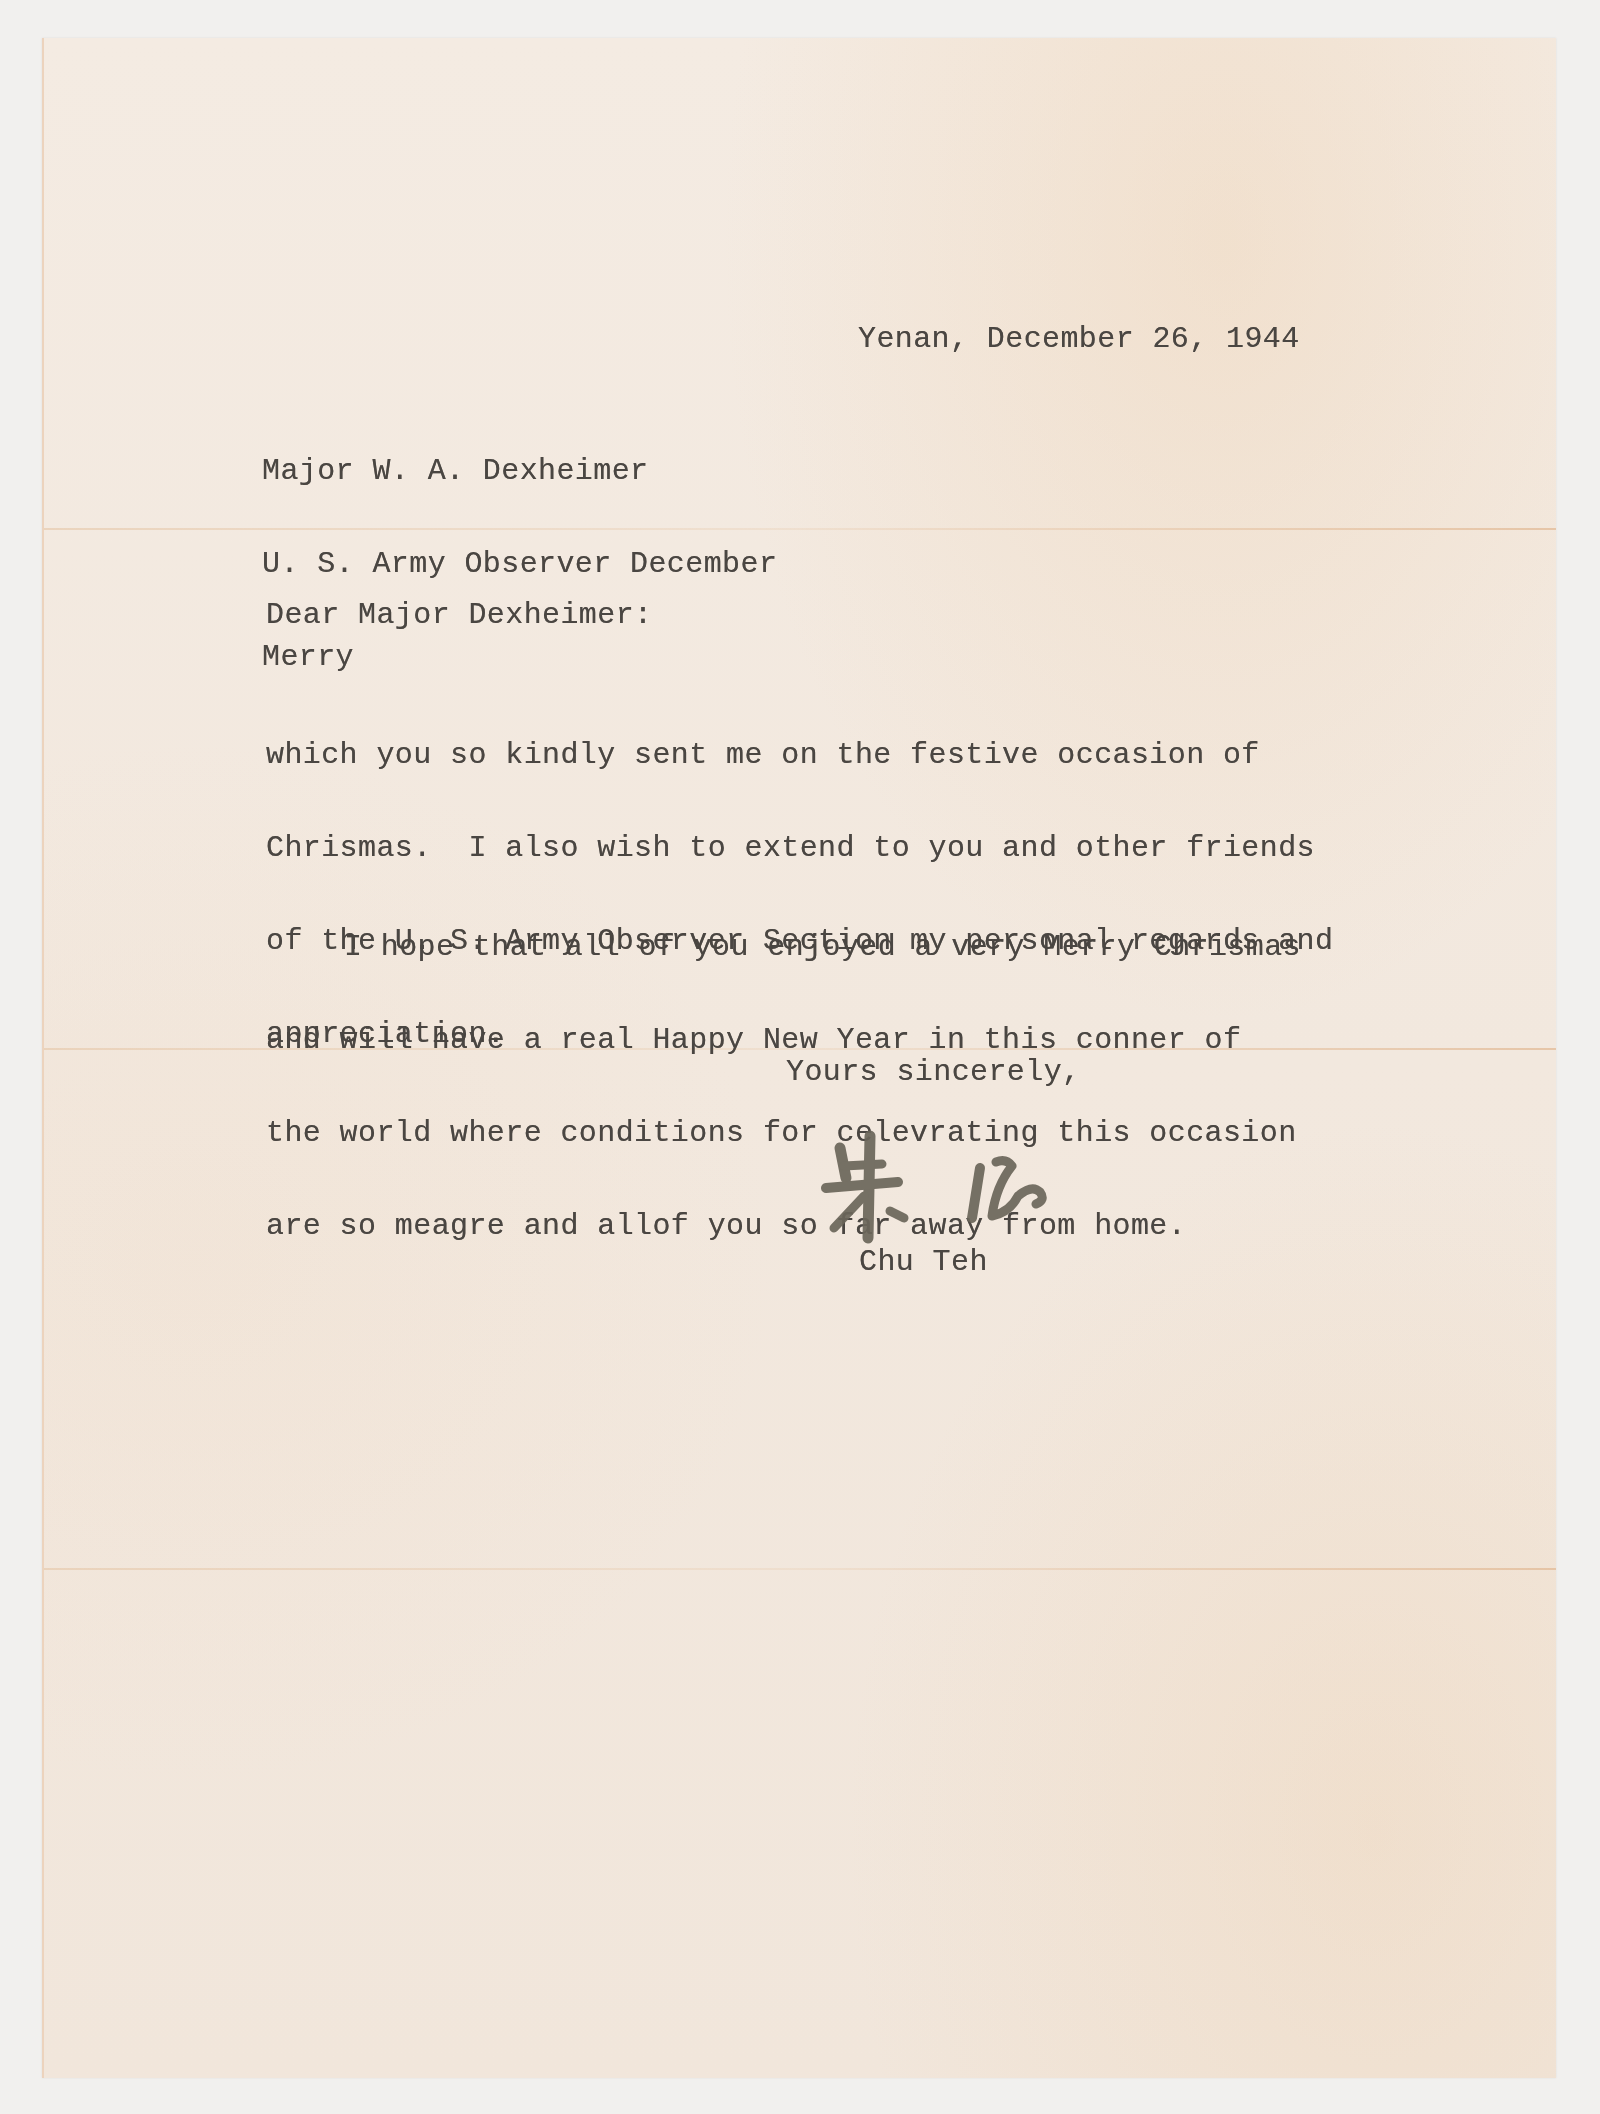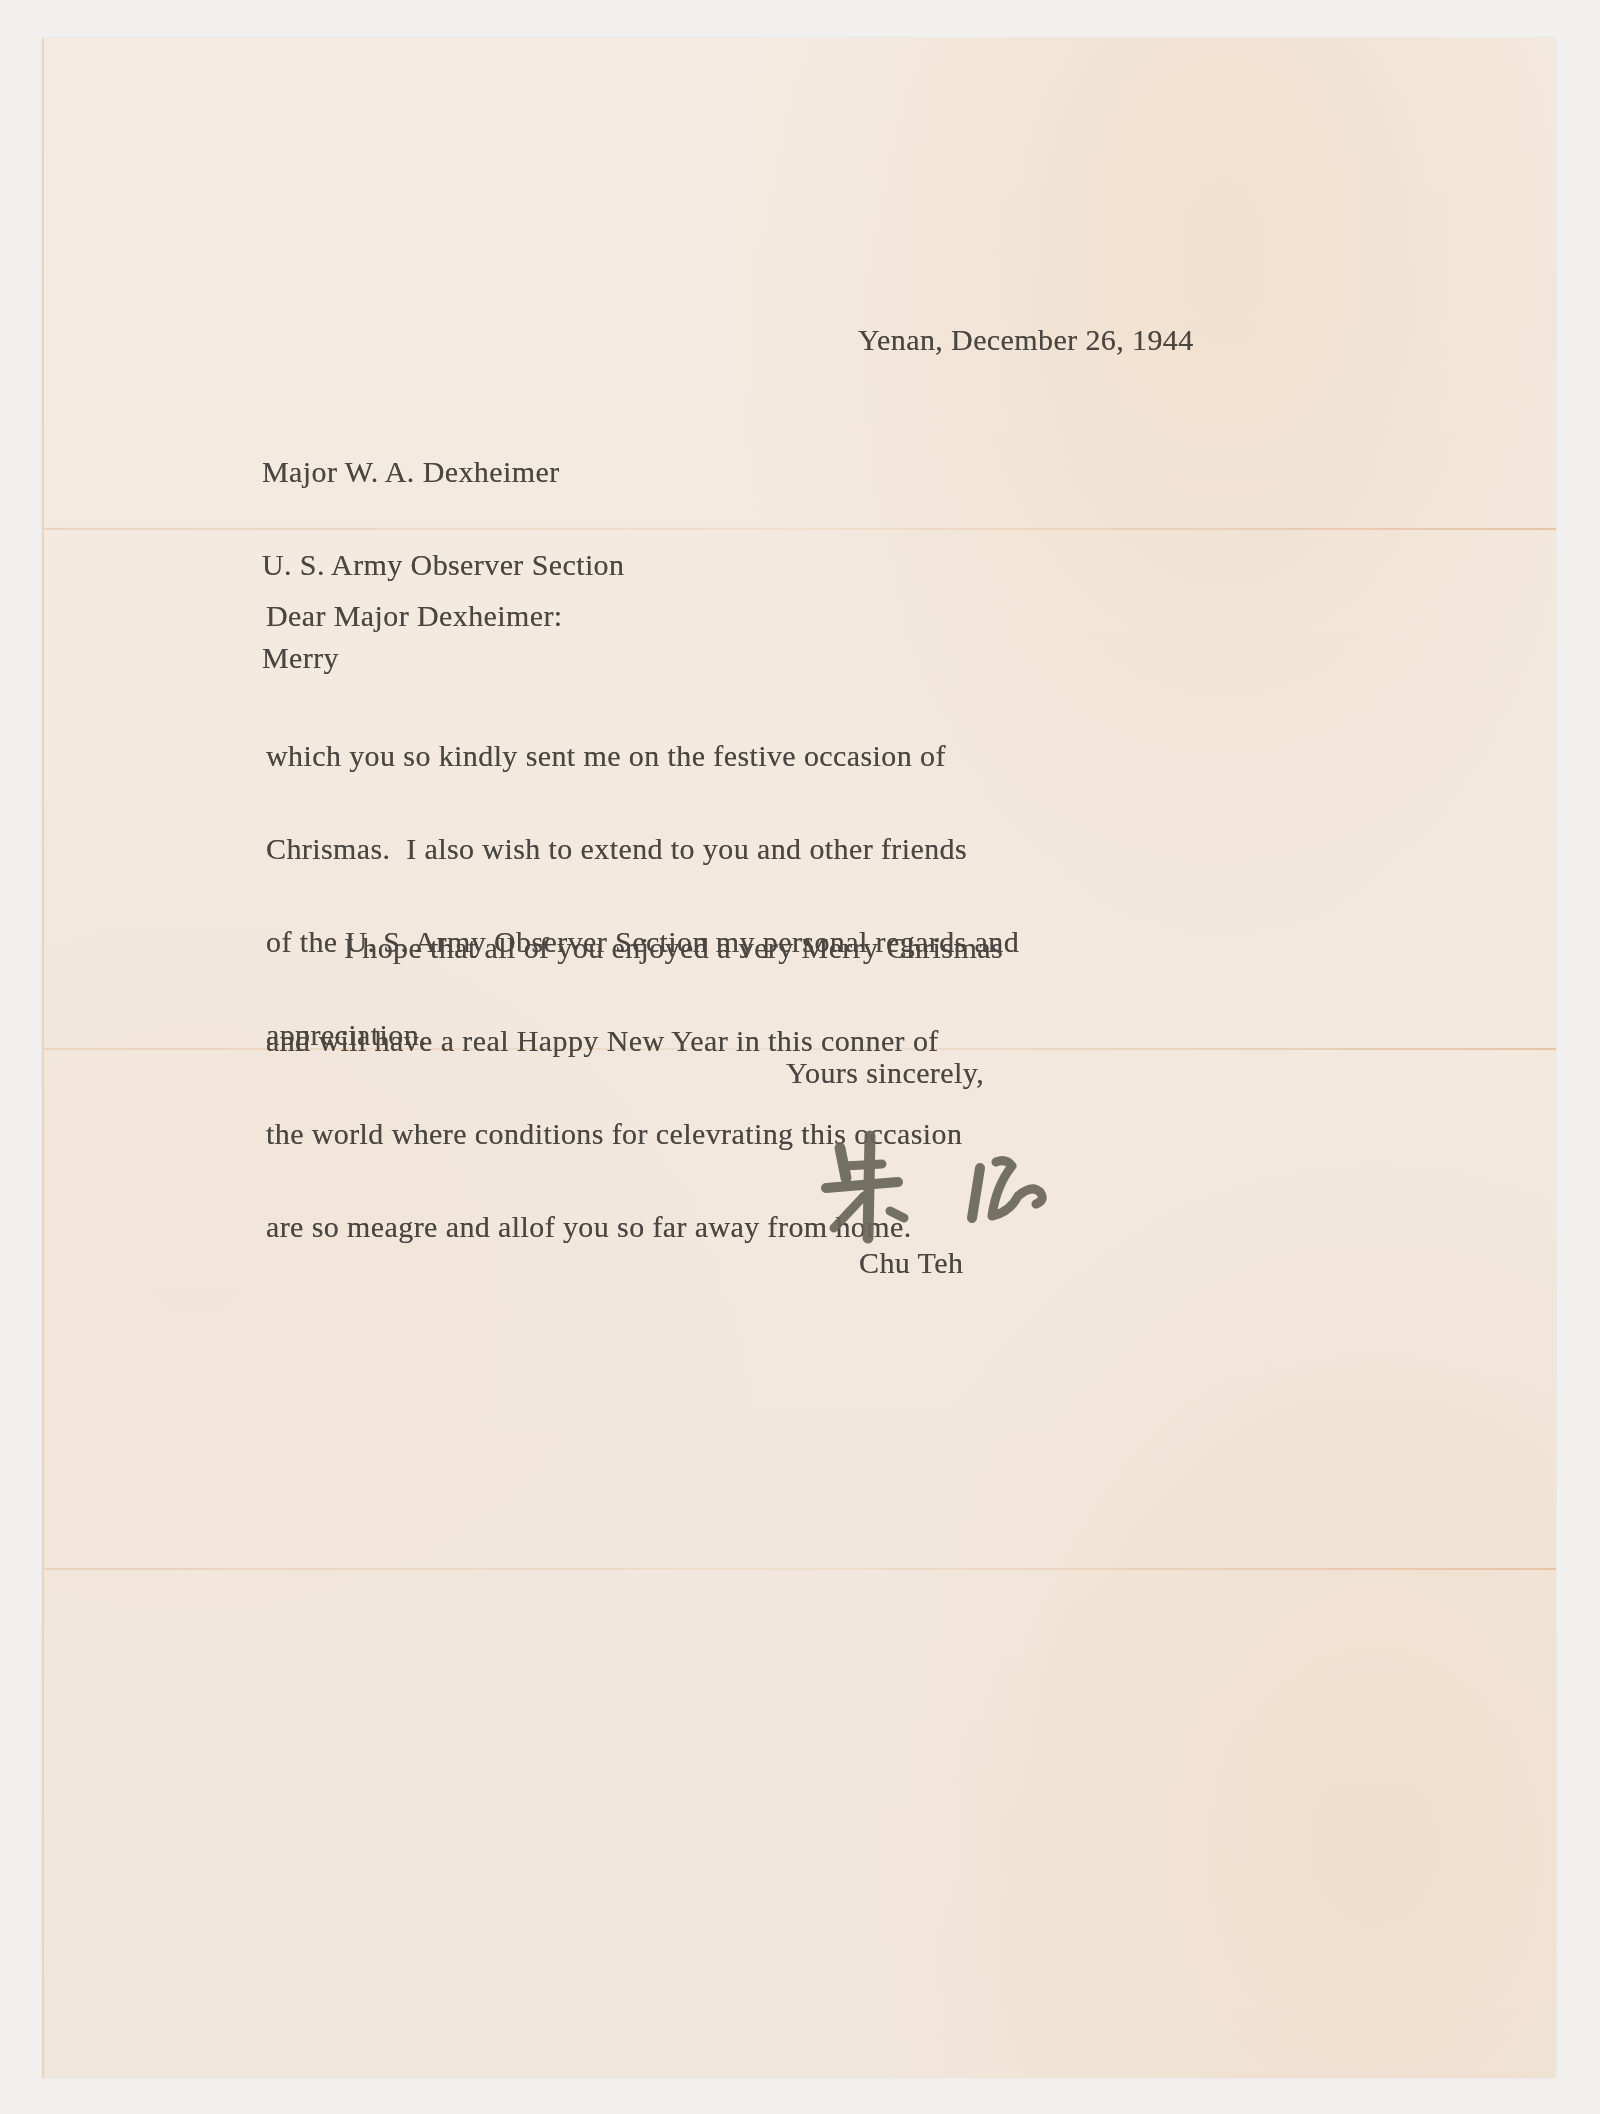--- a/index.html
+++ b/index.html
@@ -41,21 +41,20 @@
     .fold.f3 { top: 1530px; }
 
     .typed {
       position: absolute;
       color: #4a4642;
       font-size: 30px;
       line-height: 31px;
       white-space: pre;
       letter-spacing: 0.4px;
       text-shadow: 0 0 0.6px rgba(60,55,50,0.6);
-      font-family: Liberation Serif, serif;
     }
     .date { left: 858px; top: 324px; }
     .addr { left: 262px; top: 394px; }
     .salutation { left: 266px; top: 600px; }
     .para1 { left: 266px; top: 678px; }
     .para2 { left: 266px; top: 870px; }
     .closing { left: 786px; top: 1057px; }
     .signed-name { left: 820px; top: 1247px; margin-left: 39px; }
 
     .line { display: block; }
@@ -75,21 +74,21 @@
 <div class="paper">
   <div class="fold f1"></div>
   <div class="fold f2"></div>
   <div class="fold f3"></div>
 </div>
 
 <div class="typed date">Yenan, December 26, 1944</div>
 
 <div class="typed addr">
   <span class="line">Major W. A. Dexheimer</span>
-  <span class="line">U. S. Army Observer Section</span>
+  <span class="line">U. S. Army Observer December</span>
   <span class="line">Merry</span>
 </div>
 
 <div class="typed salutation">Dear Major Dexheimer:</div>
 
 <div class="typed para1">
   <span class="line">which you so kindly sent me on the festive occasion of</span>
   <span class="line">Chrismas.  I also wish to extend to you and other friends</span>
   <span class="line">of the U. S. Army Observer Section my personal regards and</span>
   <span class="line">appreciation.</span>

